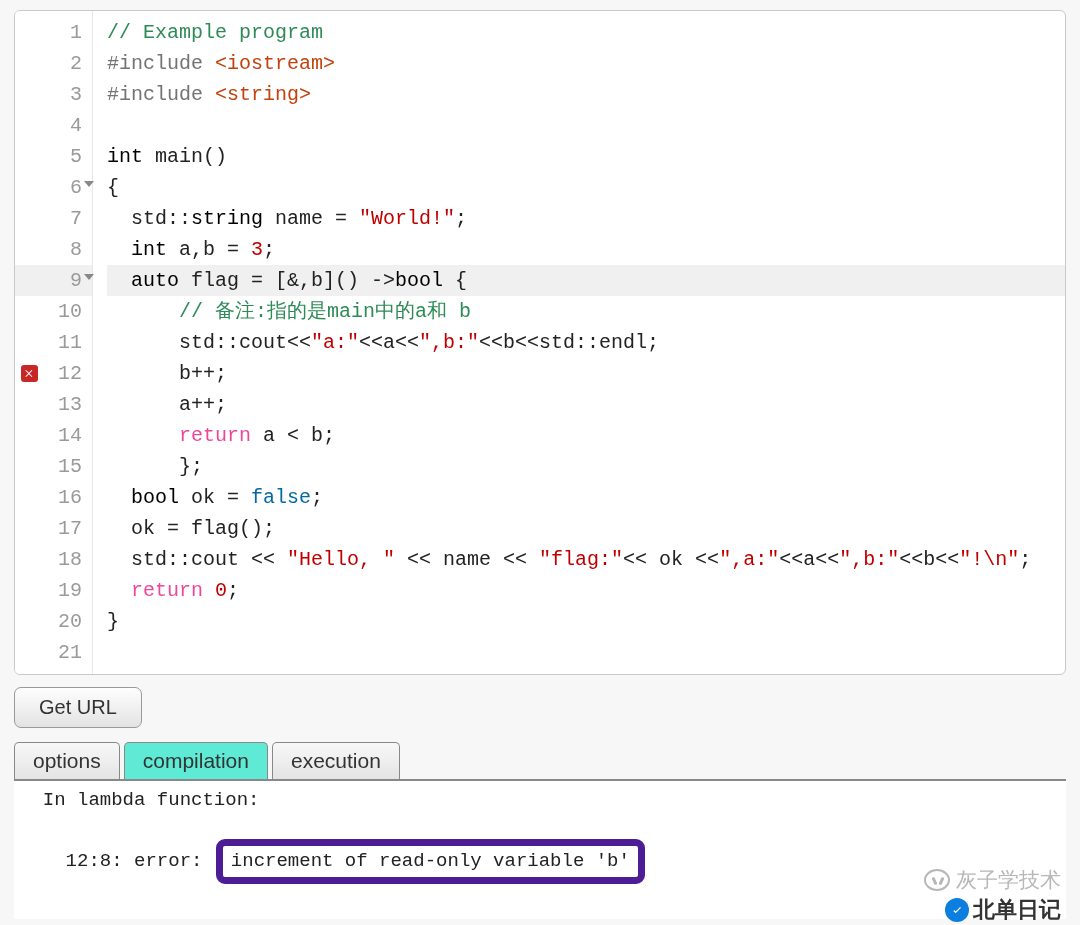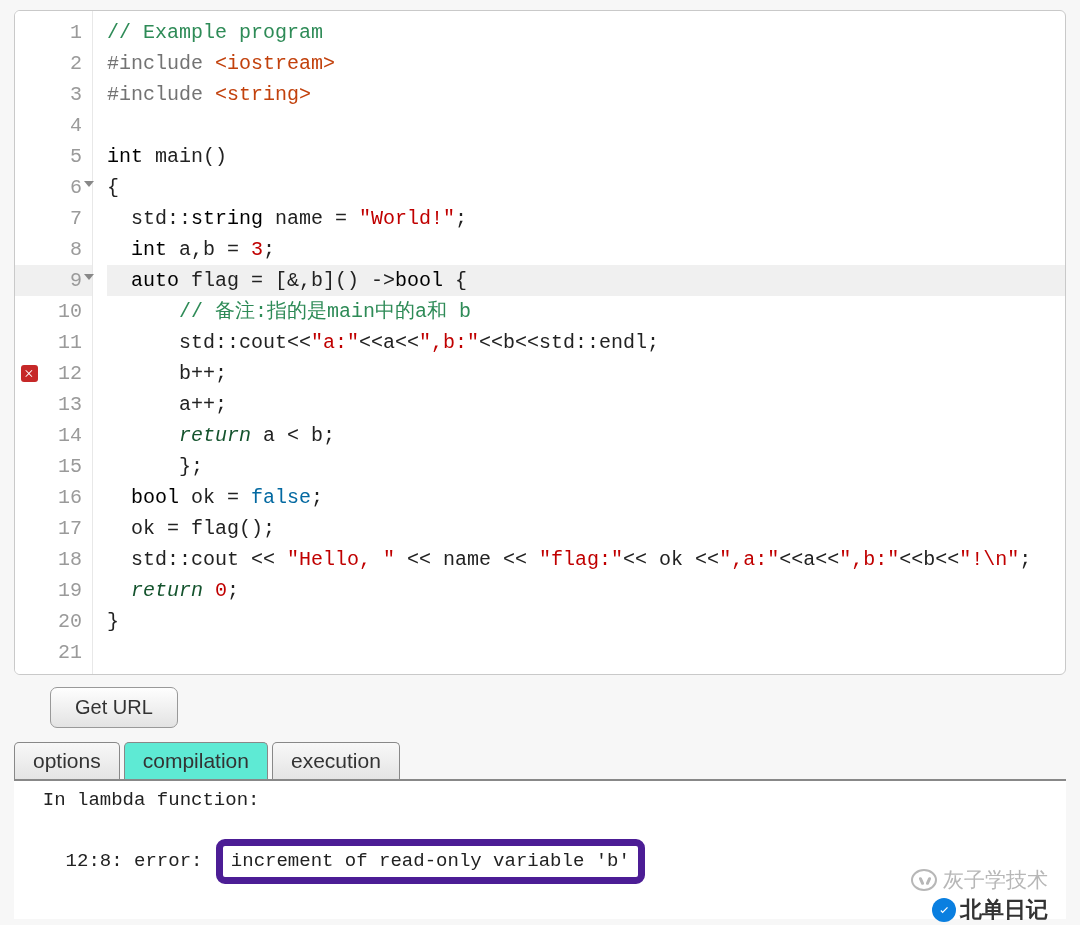--- a/index.html
+++ b/index.html
@@ -68,39 +68,38 @@
     white-space: pre;
     position: relative;
   }
   .code-line { height: 31px; }
   .code-line.highlight { background: #f0f0f0; }
   
   .tok-comment { color: #2e8b57; }
   .tok-pp { color: #737373; }
   .tok-inc { color: #c2410c; }
   .tok-kwtype { color: #000000; }
-  .tok-kw { color: #14532d; font-style: italic; }
+  .tok-kw { color: #ec4899; }
   .tok-str { color: #c00000; }
   .tok-num { color: #c00000; }
   .tok-default { color: #222; }
   .tok-bool { color: #0369a1; }
 
   .geturl-row {
     margin: 12px 14px 0 14px;
   }
   .btn {
     font-family: Arial, sans-serif;
     font-size: 20px;
     padding: 8px 24px;
     border: 1px solid #999;
     border-radius: 7px;
     background: linear-gradient(#fefefe,#e3e3e3);
     cursor: pointer;
     color:#333;
-    margin-left:36px;
   }
   .tabs-row {
     margin: 14px 14px 0 14px;
     display: flex;
     gap: 4px;
   }
   .tab {
     font-family: Liberation Sans, sans-serif;
     font-size: 21px;
     padding: 6px 18px;
@@ -131,21 +130,21 @@
   .out-line { white-space: pre; font-family: Liberation Mono, monospace; }
   .err-box {
     display:inline-block;
     border: 7px solid #4c1d95;
     border-radius: 9px;
     padding: 2px 8px 3px 8px;
     margin-left:2px;
   }
   .watermarks {
     position:absolute;
-    right:18px;
+    right:5px;
     bottom:-4px;
     font-family: Arial, sans-serif;
     text-align:right;
   }
   .wm1 {
     display:flex;align-items:center;justify-content:flex-end;
     color:#b7b7b7;font-size:21px;margin-bottom:4px;
   }
   .wm1-icon{
     width:26px;height:22px;border:2px solid #b7b7b7;border-radius:50%;

